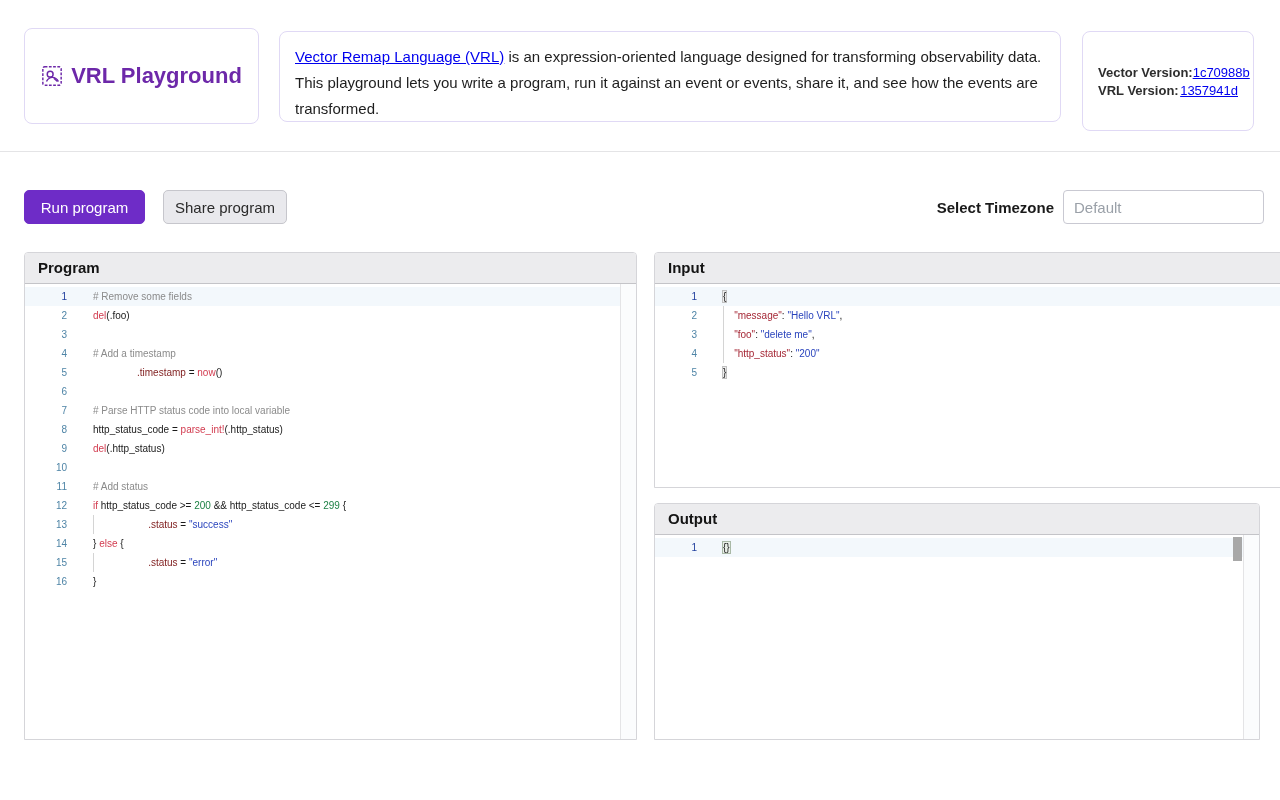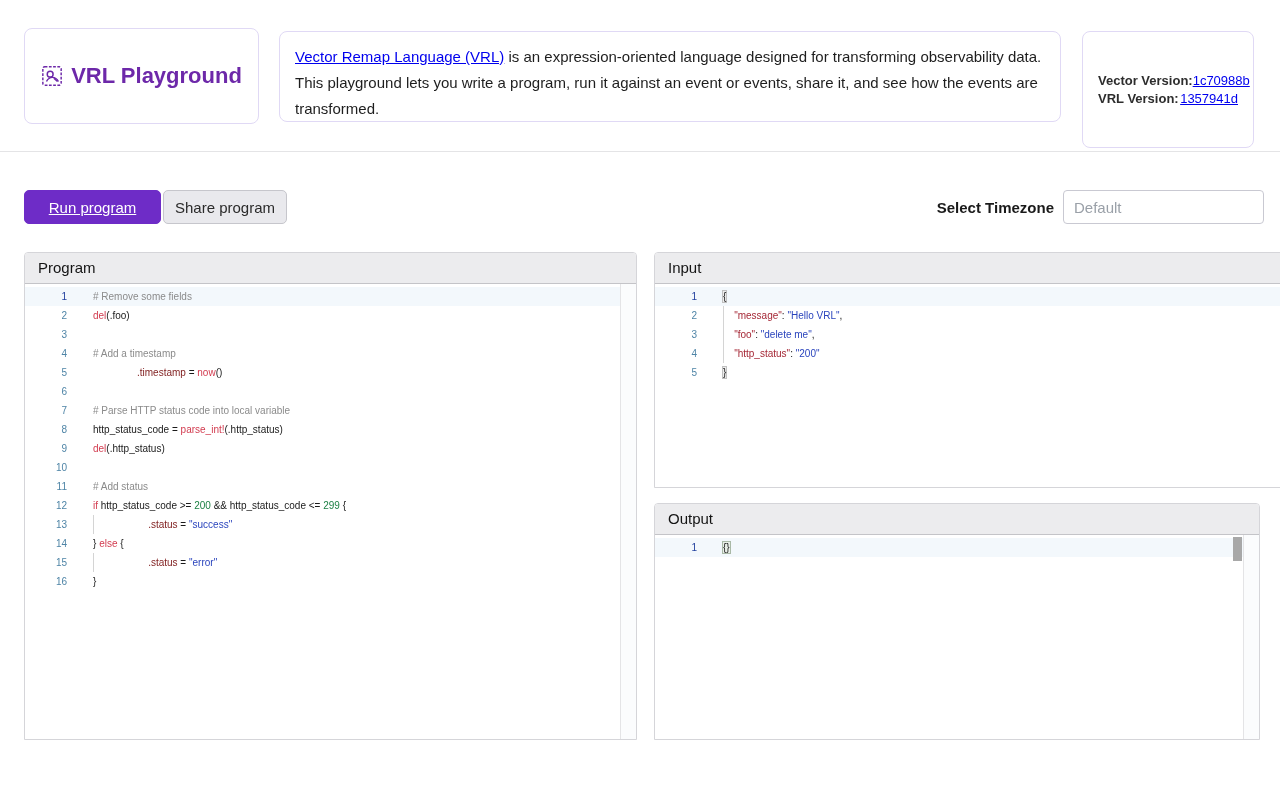--- a/index.html
+++ b/index.html
@@ -6,40 +6,40 @@
   html,body { width:1280px; height:800px; font-family:"Liberation Sans", sans-serif; background:#fff; position:relative; overflow:hidden; }
 
   
   .top-section { position:absolute; left:0; top:0; width:1280px; height:152px; background:#fff; border-bottom:1px solid #e4e4e6; }
   .card { position:absolute; background:#fff; border:1px solid #e0d9f5; border-radius:8px; }
   .logo-card { left:24px; top:28px; width:235px; height:96px; display:flex; align-items:center; justify-content:center; gap:8px; }
   .logo-title { font-size:22px; font-weight:bold; color:var(--accent-deep); }
   .logo-icon { width:22px; height:22px; display:inline-block; }
   .desc-card { left:279px; top:31px; width:782px; height:91px; padding:12px 15px; font-size:15px; line-height:26px; color:#1e1e1e; }
   .desc-card a, .ver-link { color:var(--link-blue); text-decoration:underline; cursor:pointer; }
-  .version-card { left:1082px; top:31px; width:172px; height:117px; display:flex; flex-direction:column; justify-content:center; gap:3px; padding:0 15px; font-size:13px; }
+  .version-card { left:1082px; top:31px; width:172px; height:100px; display:flex; flex-direction:column; justify-content:center; gap:3px; padding:0 15px; font-size:13px; }
   .ver-row { display:flex; justify-content:space-between; align-items:center; }
   .ver-label { font-weight:bold; color:#2d2d2d; white-space:nowrap; }
 
   
   .btn { position:absolute; top:190px; height:34px; border-radius:5px; font-size:15px; cursor:pointer; font-family:"Liberation Sans", sans-serif; }
-  .btn-run { left:24px; width:137px; background:var(--accent); border:1px solid var(--accent); color:#fff;text-decoration:underline; }
+  .btn-run { left:24px; width:121px; background:var(--accent); border:1px solid var(--accent); color:#fff; }
   .btn-share { left:163px; width:124px; background:#e9e9ed; border:1px solid #c6c6cc; color:#2b2b2b; }
   .tz-label { position:absolute; top:199px; right:226px; font-size:15px; font-weight:bold; color:#1a1a1a; }
   .tz-input { position:absolute; left:1063px; top:190px; width:201px; height:34px; border:1px solid #c9c9d2; border-radius:4px; padding:0 10px; font-size:15px; color:#333; background:#fff; }
   .tz-input::placeholder { color:#9aa0a8; }
 
   .main-bg { position:absolute; left:0; top:153px; width:1280px; height:647px; background:#f9fafc; z-index:-1; }
 
   
   .panel { position:absolute; background:#fff; border:1px solid #d5d5d9; border-radius:4px 4px 0 0; overflow:hidden; }
   .panel-program { left:24px; top:252px; width:613px; height:488px; }
   .panel-input   { left:654px; top:252px; width:688px; height:236px; }
   .panel-output  { left:654px; top:503px; width:606px; height:237px; }
-  .panel-header { height:31px; background:#ececee; border-bottom:1px solid #c4c4c8; font-size:15px; font-weight:normal; color:#141414; line-height:30px; padding-left:13px; }
+  .panel-header { height:31px; background:#ececee; border-bottom:1px solid #c4c4c8; font-size:15px; font-weight:bold; color:#141414; line-height:30px; padding-left:13px; }
   .editor { position:relative; background:#fff; width:100%; height:calc(100% - 31px); overflow:hidden; cursor:text; }
   .editor::after { content:""; position:absolute; top:0; right:0; bottom:0; width:15px; background:#fbfcfd; border-left:1px solid #e4e4e6; }
 
   
   .row { height:19px; line-height:19px; white-space:pre; font-family:Liberation Sans, sans-serif; font-size:10px; color:#1a1a1a; padding-top: 0; }
   .rows { padding-top:3px; }
   .row.active { background:#f3f8fc; }
   .ln { display:inline-block; width:68px; text-align:right; padding-right:26px; color:#4e84a6; user-select:none; }
   .row.active .ln { color:#21409e; }
   .tok-c { color:#8b8b8b; }

